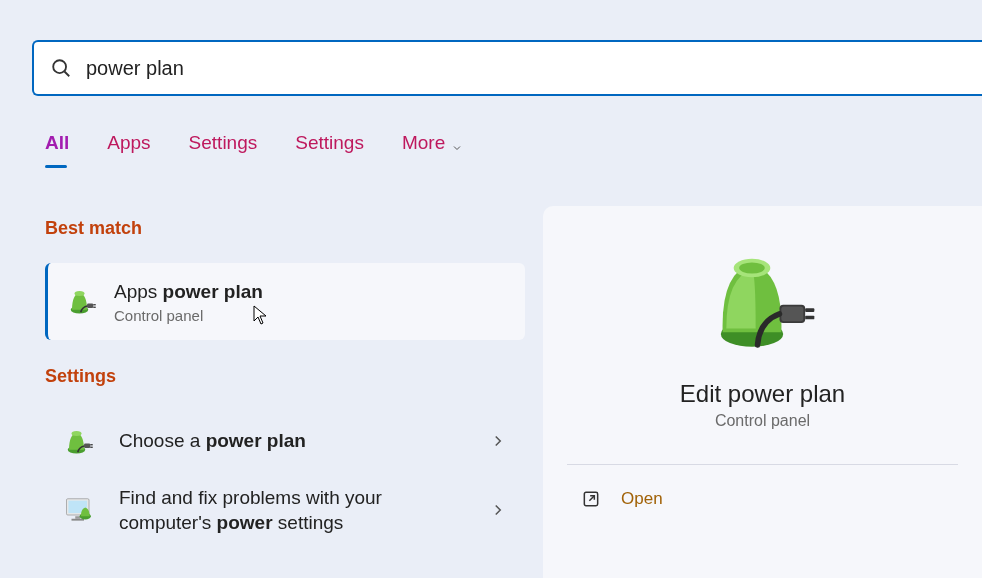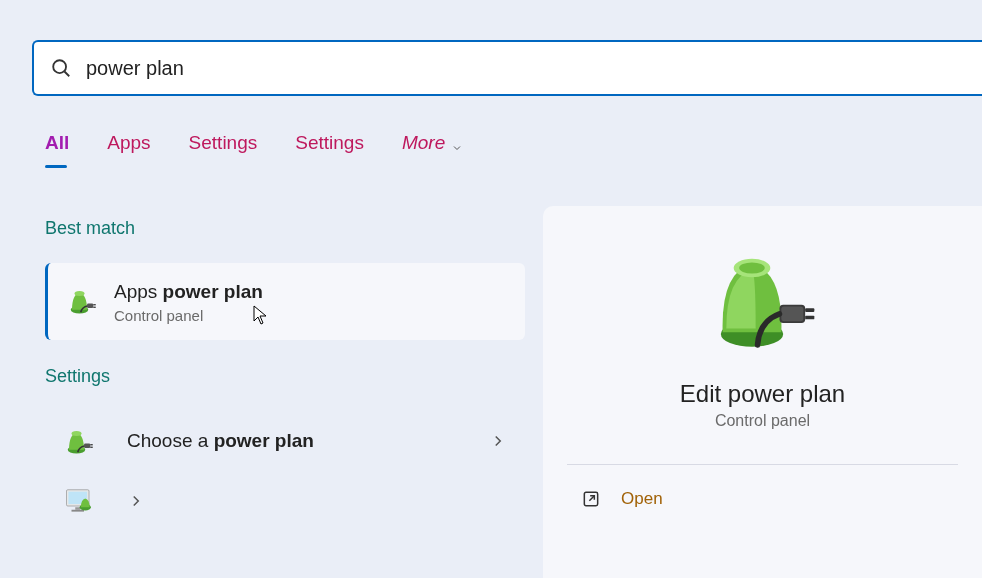--- a/index.html
+++ b/index.html
@@ -25,37 +25,37 @@
     }
     .tab {
       font-size: 19px; color: #be185d; cursor: pointer;
       padding-bottom: 10px; position: relative;
     }
     .tab.active { color: #a21caf; font-weight: 700; }
     .tab.active::after {
       content: ""; position: absolute; bottom: -4px; left: 0;
       width: 22px; height: 3px; background: #0067c0; border-radius: 2px;
     }
-    .tab-more { display: flex; align-items: flex-end; gap: 6px; font-style: italic; }
+    .tab-more { display: flex; align-items: flex-end; gap: 6px; }
     .tab-more svg { width: 12px; height: 12px; stroke: #555; fill: none; stroke-width: 2; }
     
     .results {
       position: absolute; top: 218px; left: 45px; width: 480px;
     }
     .section-title {
-      font-size: 18px; font-weight: 400; color: #0f766e; margin-bottom: 24px;
+      font-size: 18px; font-weight: 700; color: #c2410c; margin-bottom: 24px;
     }
     .result-card {
       background: #f6f7fb; border-radius: 6px;
       padding: 16px 18px; display: flex; align-items: center;
       gap: 16px; position: relative; margin-bottom: 14px;
       border-left: 3px solid #0067c0;
     }
     .result-row {
-      display: flex; align-items: center; gap: 32px;
+      display: flex; align-items: center; gap: 24px;
       padding: 14px 18px; cursor: pointer;
     }
     .icon-box { width: 32px; height: 32px; display: flex; align-items: center; justify-content: center; flex-shrink: 0; }
     .result-text { flex: 1; }
     .result-title { font-size: 19px; color: #222; line-height: 1.35; }
     .result-title .bold { font-weight: 600; }
     .result-subtitle { font-size: 15px; color: #6a6a6a; margin-top: 2px; }
     .chev { width: 18px; height: 18px; stroke: #555; fill: none; stroke-width: 2; }
     
     .cursor-ptr {
@@ -166,20 +166,25 @@
     <div class="result-row">
       <div class="icon-box">
         <svg width="30" height="30" viewBox="0 0 48 48">
           <rect x="4" y="6" width="36" height="26" rx="2" class="monitor-icon-bg"></rect>
           <rect x="7" y="9" width="30" height="20" fill="#bfe4f7"></rect>
           <rect x="18" y="34" width="8" height="4" fill="#999"></rect>
           <rect x="12" y="38" width="20" height="3" fill="#888"></rect>
           <ellipse cx="34" cy="34" rx="9" ry="5" fill="#4a9e2f"></ellipse>
           <path d="M 27 34 Q 27 22 34 20 Q 41 22 41 34" fill="#6fbf3f"></path>
         </svg>
+      </div>
+      <div class="result-text">
+        <div class="result-title">
+          <span>Find and fix problems with your computer's </span><span class="bold">power</span><span> settings</span>
+        </div>
       </div>
       <svg class="chev" viewBox="0 0 24 24">
           <polyline points="9 6 15 12 9 18"></polyline>
         </svg>
     </div>
   </div>
 </div>
 
 <div class="preview-pane">
   <div class="preview-icon">

